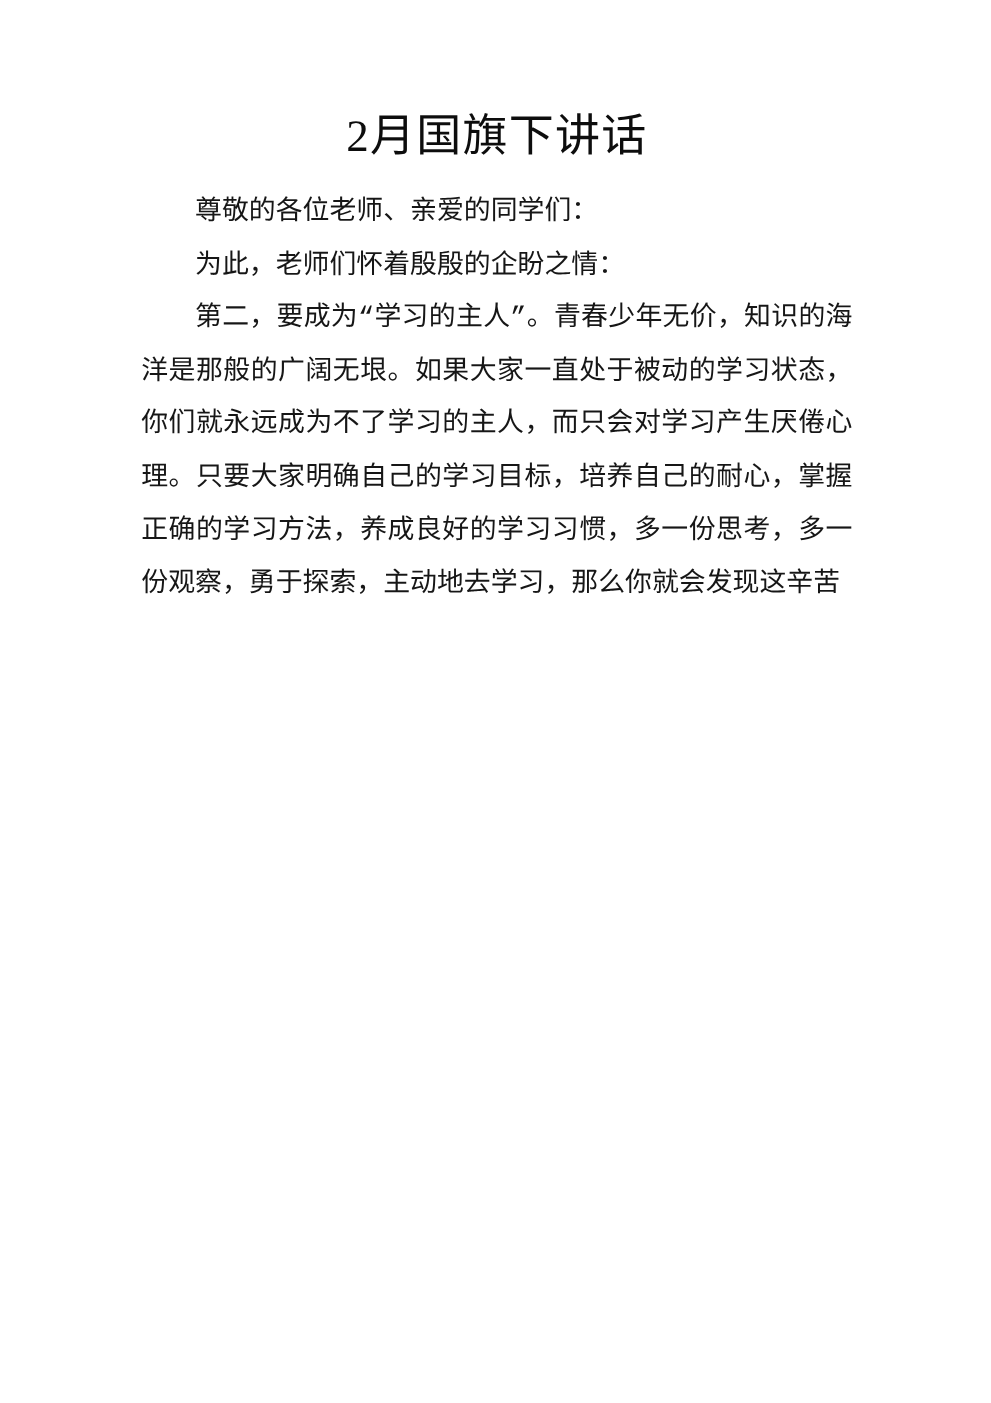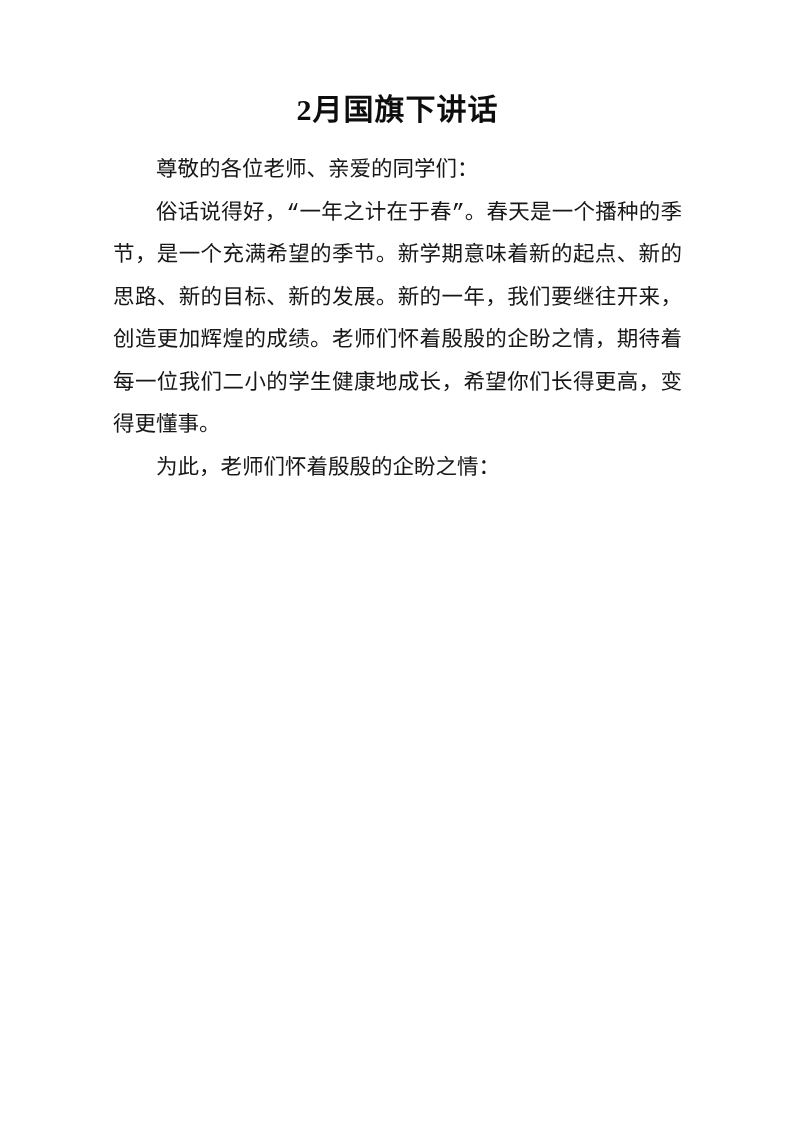--- a/index.html
+++ b/index.html
@@ -17,22 +17,22 @@
     box-sizing: border-box;
     width: 793px;
     height: 1122px;
     background: #ffffff;
     padding: 87px 111px 0 113px;
     color: #161616;
   }
   .doc-title {
     margin: 0 0 17px 0;
     font-family: "Liberation Serif", "DejaVu Serif", serif;
-    font-weight: 700;
-    font-size: 30px;
+    font-weight: 400;
+    font-size: 36px;
     line-height: 45px;
     text-align: center;
     letter-spacing: 1px;
     color: #0d0d0d;
   }
   .doc-body {
     font-family: "Liberation Serif", "DejaVu Serif", serif;
   }
   .para {
     margin: 0;
@@ -47,16 +47,16 @@
   }
 </style>
 </head>
 <body>
 
 <div class="page">
   <h1 class="doc-title">2月国旗下讲话</h1>
 
   <div class="doc-body">
     <p class="para">尊敬的各位老师、亲爱的同学们：</p>
-    <p class="para">俗话说得好，“一年之计在于春”。春天是一个播种的季节，是一个充满希望的季节。新学期意味着新的起点、新的思路、新的目标、新的发展。新的一年，我们要继往开来，创造更加辉煌的成绩。老师们怀着殷殷的企盼之情，期待着每一位我们二小的学生健康地成长，希望你们长得更高，变得更懂事。</p>
     <p class="para">为此，老师们怀着殷殷的企盼之情：</p>
+    <p class="para">第二，要成为“学习的主人”。青春少年无价，知识的海洋是那般的广阔无垠。如果大家一直处于被动的学习状态，你们就永远成为不了学习的主人，而只会对学习产生厌倦心理。只要大家明确自己的学习目标，培养自己的耐心，掌握正确的学习方法，养成良好的学习习惯，多一份思考，多一份观察，勇于探索，主动地去学习，那么你就会发现这辛苦</p>
   </div>
 </div>
 
 </body></html>

